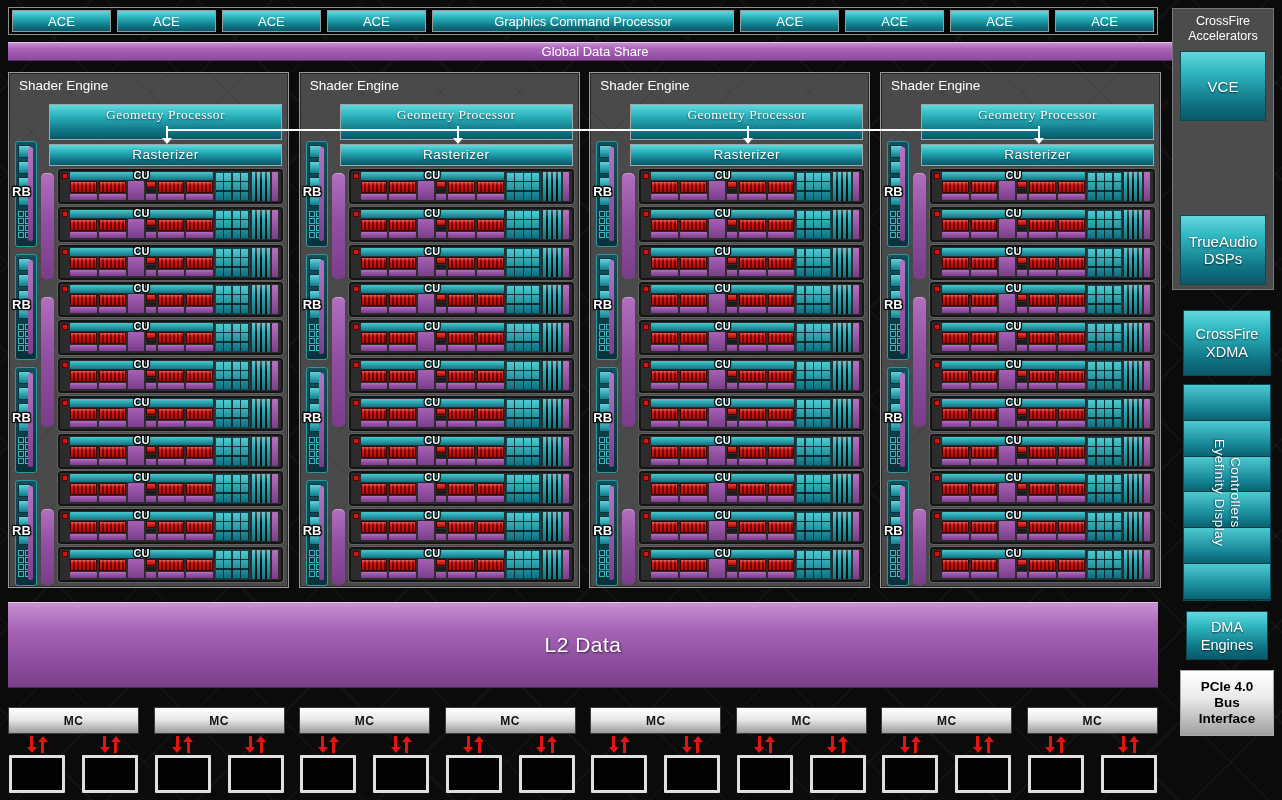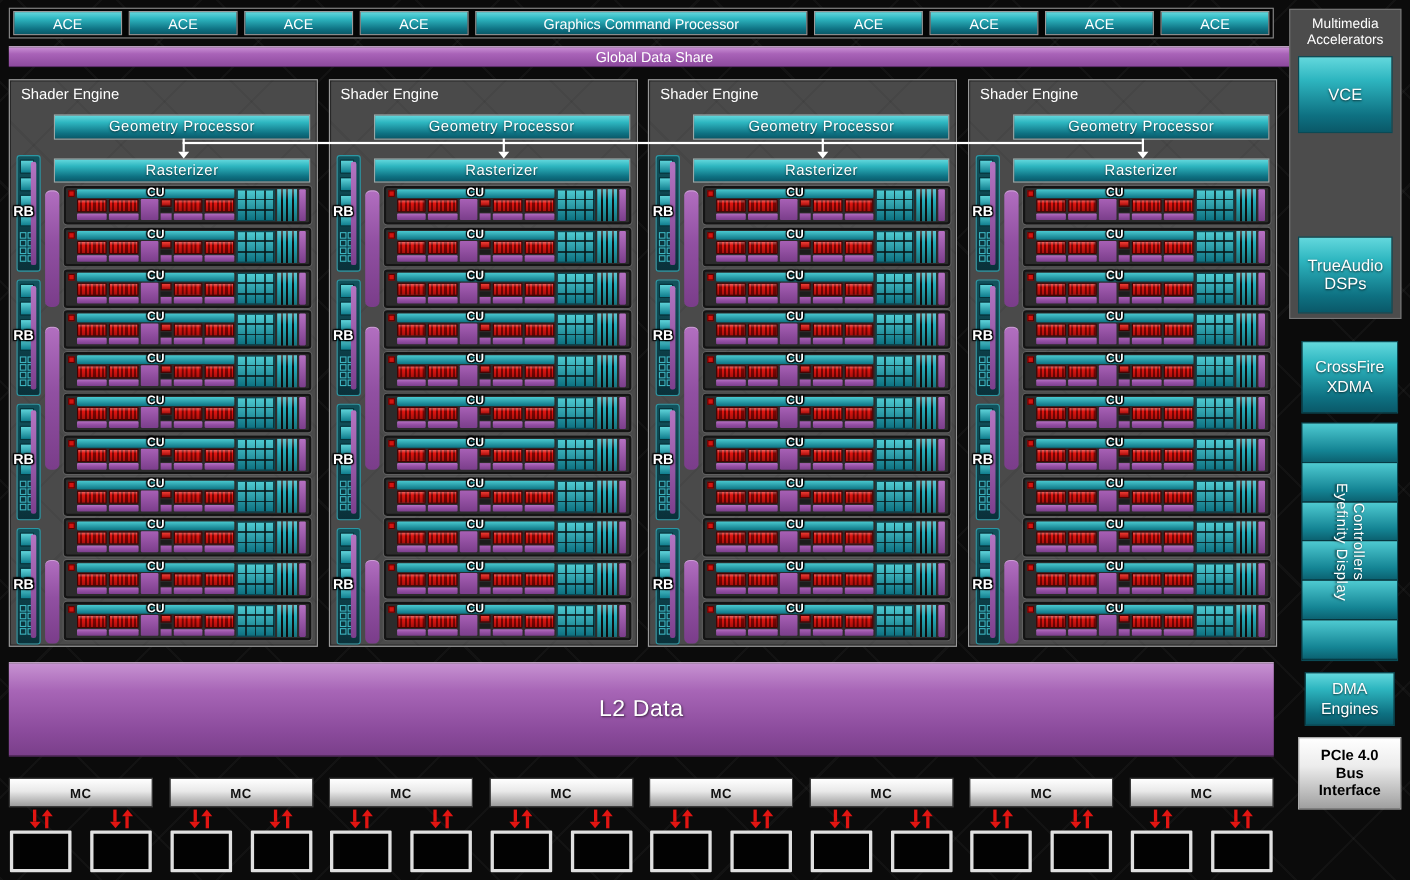--- a/index.html
+++ b/index.html
@@ -26,22 +26,22 @@
   .engines{position:absolute;left:8px;top:72px;width:1153px;height:516px;display:flex;
     justify-content:space-between;}
   .engine{position:relative;width:281px;height:516px;background:#4a4a4a;
     border:1px solid #9a9a9a;box-sizing:border-box;
     box-shadow:inset 0 0 0 1px rgba(0,0,0,.45);}
   .engine::before{content:'';position:absolute;inset:0;pointer-events:none;
     background:
       repeating-linear-gradient(45deg, rgba(0,0,0,0.06) 0 2px, transparent 2px 56px),
       repeating-linear-gradient(135deg, rgba(0,0,0,0.06) 0 2px, transparent 2px 56px);}
   .engine-title{position:absolute;top:5px;left:10px;color:#fff;font-size:13.5px;}
-  .gp-bar{position:absolute;top:31px;left:40px;right:6px;height:23px;border:1px solid #9aa8a8;
-    box-sizing:border-box;}
+  .gp-bar{position:absolute;top:31px;left:40px;right:6px;height:36px;border:1px solid #9aa8a8;
+    box-sizing:border-box;font-family:Liberation Serif, serif;}
   .ras-bar{position:absolute;top:71px;left:40px;right:6px;height:22px;border:1px solid #9aa8a8;
     box-sizing:border-box;}
   .bar-text{display:block;width:100%;text-align:center;color:#fff;font-size:13.5px;line-height:19px;
     letter-spacing:.5px;text-shadow:0 1px 2px rgba(0,0,0,.7);}
   .varrow{position:absolute;left:157px;top:53px;width:2px;height:12px;background:#fff;z-index:4;}
   .varrow::after{content:'';position:absolute;top:100%;left:-4px;border:5px solid transparent;
     border-top:6px solid #fff;}
   .hline{position:absolute;top:129px;left:166px;width:872px;height:2px;background:#fff;z-index:3;}
   
   .rb-col{position:absolute;left:6px;top:68px;width:22px;height:445px;display:flex;
@@ -1897,21 +1897,21 @@
         <i class="arr down"></i>
         <i class="arr up"></i>
             </div>
       <div class="chip"></div>
           </div>
         </div>
       </div>
     </div>
 
   <div class="mm-panel">
-    <div class="mm-title">Multimedia Accelerators</div>
+    <div class="mm-title">CrossFire Accelerators</div>
     <div class="mm-box tealgrad vce">VCE</div>
     <div class="mm-box tealgrad trueaudio">TrueAudio
 DSPs</div>
   </div>
 
   <div class="side-box tealgrad crossfire">CrossFire
 XDMA</div>
 
   <div class="eyefinity" id="eyefinity">
       <div class="ef-seg"></div>

